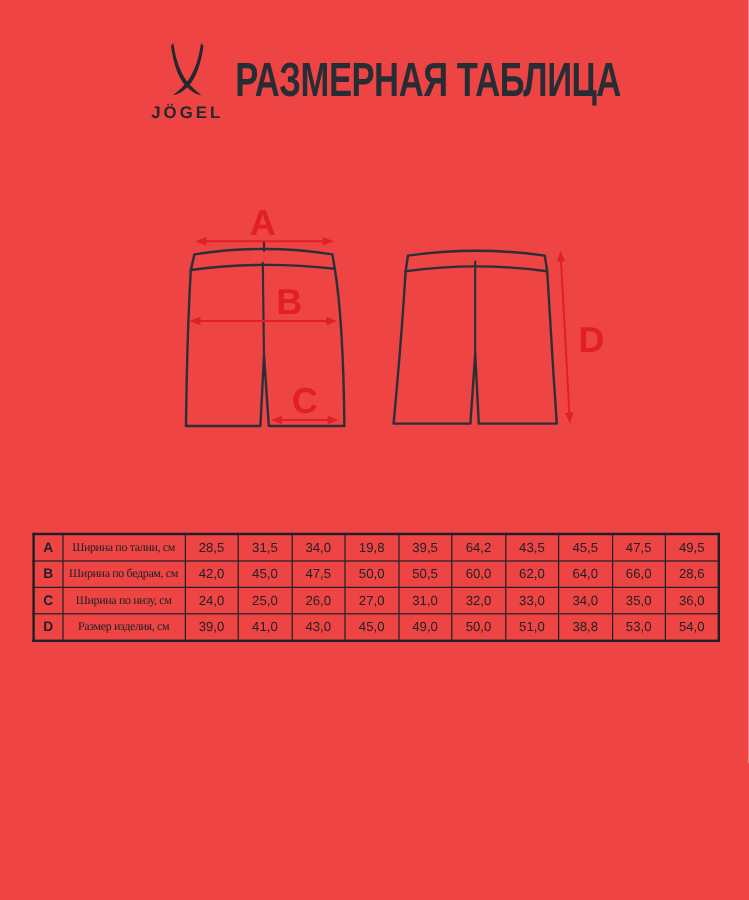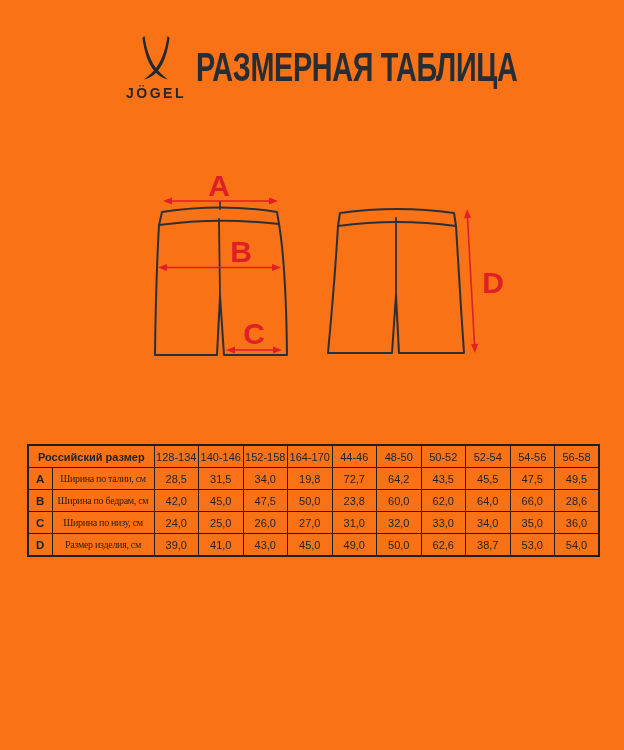--- a/index.html
+++ b/index.html
@@ -1,16 +1,16 @@
 <!DOCTYPE html>
 <html style="--accent: #e01f26;"><head>
 <meta charset="utf-8">
 <style>
   html,body{margin:0;padding:0;background:#ffffff;}
-  .page{position:relative;width:624px;height:750px;background:#f97316;overflow:hidden;
+  .page{position:relative;width:624px;height:750px;background:#ef4444;overflow:hidden;
         font-family:"Liberation Sans",sans-serif;color:#23282e;}
 
   
   .logo{position:absolute;left:124px;top:36px;width:64px;text-align:center;}
   .logo svg{display:block;margin:0 auto;width:30px;height:46px;}
   .logo-text{margin-top:3px;font-size:14px;font-weight:700;letter-spacing:2.5px;color:#23282e;}
   .title{position:absolute;left:196px;top:46px;margin:0;font-size:40px;line-height:42px;
          font-weight:700;letter-spacing:-0.5px;color:#272d35;white-space:nowrap;
          transform:scale(0.72,1);transform-origin:left top;}
 
@@ -101,54 +101,41 @@
       <col style="width:44.5px">
         <col style="width:44.5px">
         <col style="width:44.5px">
       <col style="width:44.5px">
         <col style="width:44.5px">
         <col style="width:44.5px">
       <col style="width:44.5px">
     </colgroup>
     <tbody id="size-table-body">
         <tr>
-          <th colspan="2">Российский размер</th>
-          <td>128-134</td>
-          <td>140-146</td>
-          <td>152-158</td>
-          <td>164-170</td>
-          <td>44-46</td>
-          <td>48-50</td>
-          <td>50-52</td>
-          <td>52-54</td>
-          <td>54-56</td>
-          <td>56-58</td>
-        </tr>
-        <tr>
           <td class="letter">A</td>
           <td class="mlabel">Ширина по талии, см</td>
           <td>28,5</td>
           <td>31,5</td>
           <td>34,0</td>
           <td>19,8</td>
-          <td>72,7</td>
+          <td>39,5</td>
           <td>64,2</td>
           <td>43,5</td>
           <td>45,5</td>
           <td>47,5</td>
           <td>49,5</td>
         </tr>
         <tr>
           <td class="letter">B</td>
           <td class="mlabel">Ширина по бедрам, см</td>
           <td>42,0</td>
           <td>45,0</td>
           <td>47,5</td>
           <td>50,0</td>
-          <td>23,8</td>
+          <td>50,5</td>
           <td>60,0</td>
           <td>62,0</td>
           <td>64,0</td>
           <td>66,0</td>
           <td>28,6</td>
         </tr>
         <tr>
           <td class="letter">C</td>
           <td class="mlabel">Ширина по низу, см</td>
           <td>24,0</td>
@@ -164,21 +151,21 @@
         </tr>
         <tr>
           <td class="letter">D</td>
           <td class="mlabel">Размер изделия, см</td>
           <td>39,0</td>
           <td>41,0</td>
           <td>43,0</td>
           <td>45,0</td>
           <td>49,0</td>
           <td>50,0</td>
-          <td>62,6</td>
-          <td>38,7</td>
+          <td>51,0</td>
+          <td>38,8</td>
           <td>53,0</td>
           <td>54,0</td>
         </tr>
       </tbody>
   </table>
 
 </div>
 
 </body></html>

